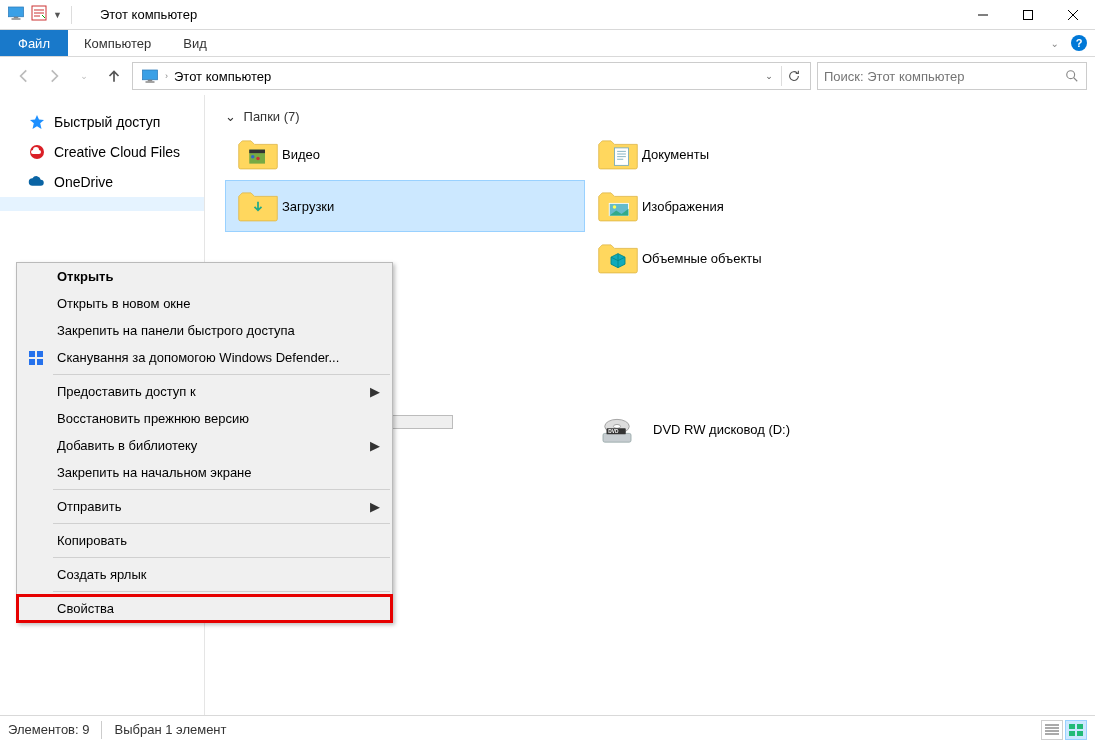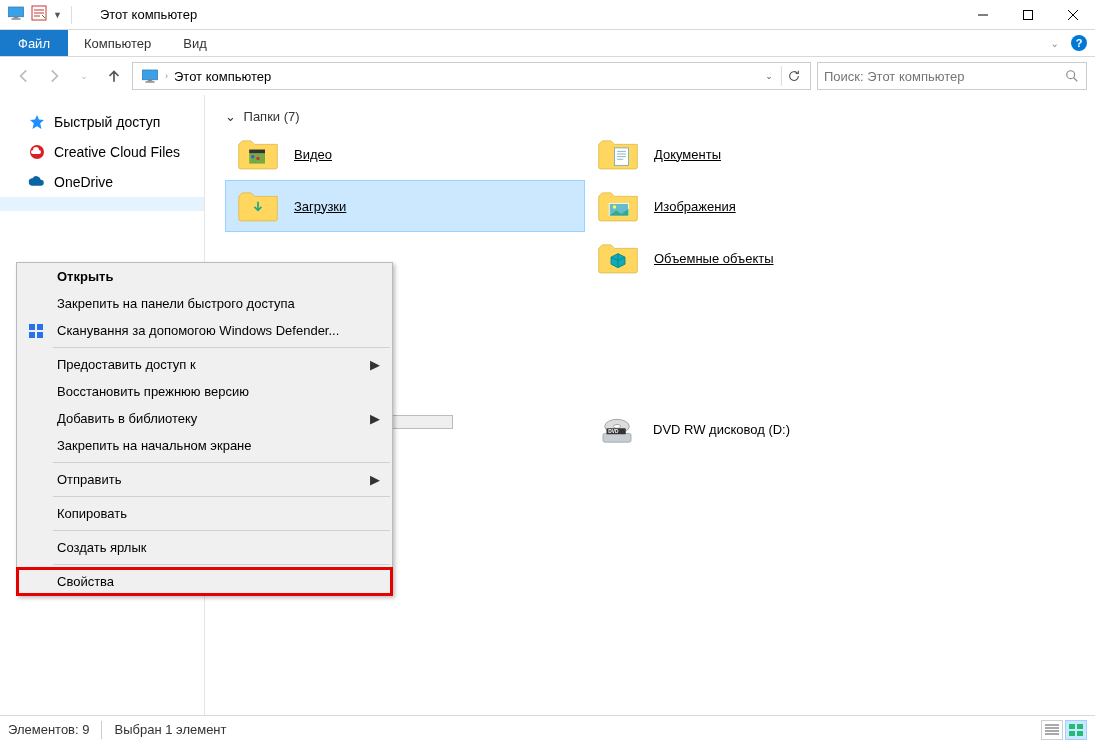--- a/index.html
+++ b/index.html
@@ -39,21 +39,21 @@
 .main { display: flex; height: calc(100% - 30px - 27px - 38px - 28px); }
 .sidebar { width: 205px; border-right: 1px solid #e5e5e5; padding-top: 12px; }
 .sidebar .item { display: flex; align-items: center; padding: 6px 8px 6px 28px; gap: 8px; font-size: 14px; color: #000; }
 .sidebar .item.thispc { background: #e5f3ff; }
 .sidebar .item .icon { width: 18px; height: 18px; display: flex; align-items: center; justify-content: center; }
 
 .content { flex: 1; padding: 10px 0 0 20px; position: relative; }
 .group-header { font-size: 13px; color: #333; padding: 4px 0; }
 .group-header .chev { color: #333; margin-right: 4px; }
 .grid { display: grid; grid-template-columns: 360px 360px; column-gap: 0; }
-.folder { display: flex; align-items: center; padding: 6px 8px; gap: 12px; border: 1px solid transparent; text-decoration: underline; }
+.folder { display: flex; align-items: center; padding: 6px 8px; border: 1px solid transparent; }
 .folder.sel { background: #cce8ff; border: 1px solid #99d1ff; }
 .folder .ficon { width: 48px; height: 38px; display: flex; align-items: center; justify-content: center; }
 .folder .flabel { font-size: 13px; color: #000; }
 .devrow { display: flex; align-items: center; padding: 6px 8px; gap: 12px; }
 .devrow .dicon { width: 48px; height: 38px; display: flex; align-items: center; justify-content: center; }
 .devrow .dlabels { display: flex; flex-direction: column; }
 .capacity-bar { width: 160px; height: 14px; border: 1px solid #bcbcbc; margin-top: 2px; background: #efefef; position: relative; }
 .capacity-sub { font-size: 12px; color: #666; margin-top: 2px; }
 
 .devgrid { display: grid; grid-template-columns: 360px 360px; margin-top: 6px; }
@@ -299,20 +299,23 @@
       </div>
     </div>
   </div>
 </div>
 
 <div class="contextmenu">
   <div class="row bold">
       <span>Открыть</span>
     </div>
   <div class="row">
+      <span>Открыть в новом окне</span>
+    </div>
+  <div class="row">
       <span>Закрепить на панели быстрого доступа</span>
     </div>
   <div class="row">
     <span class="row-icon">
         <svg width="16" height="16" viewBox="0 0 16 16">
           <rect x="1" y="1" width="6" height="6" fill="#2672ec"></rect>
           <rect x="9" y="1" width="6" height="6" fill="#2672ec"></rect>
           <rect x="1" y="9" width="6" height="6" fill="#2672ec"></rect>
           <rect x="9" y="9" width="6" height="6" fill="#2672ec"></rect>
         </svg>

